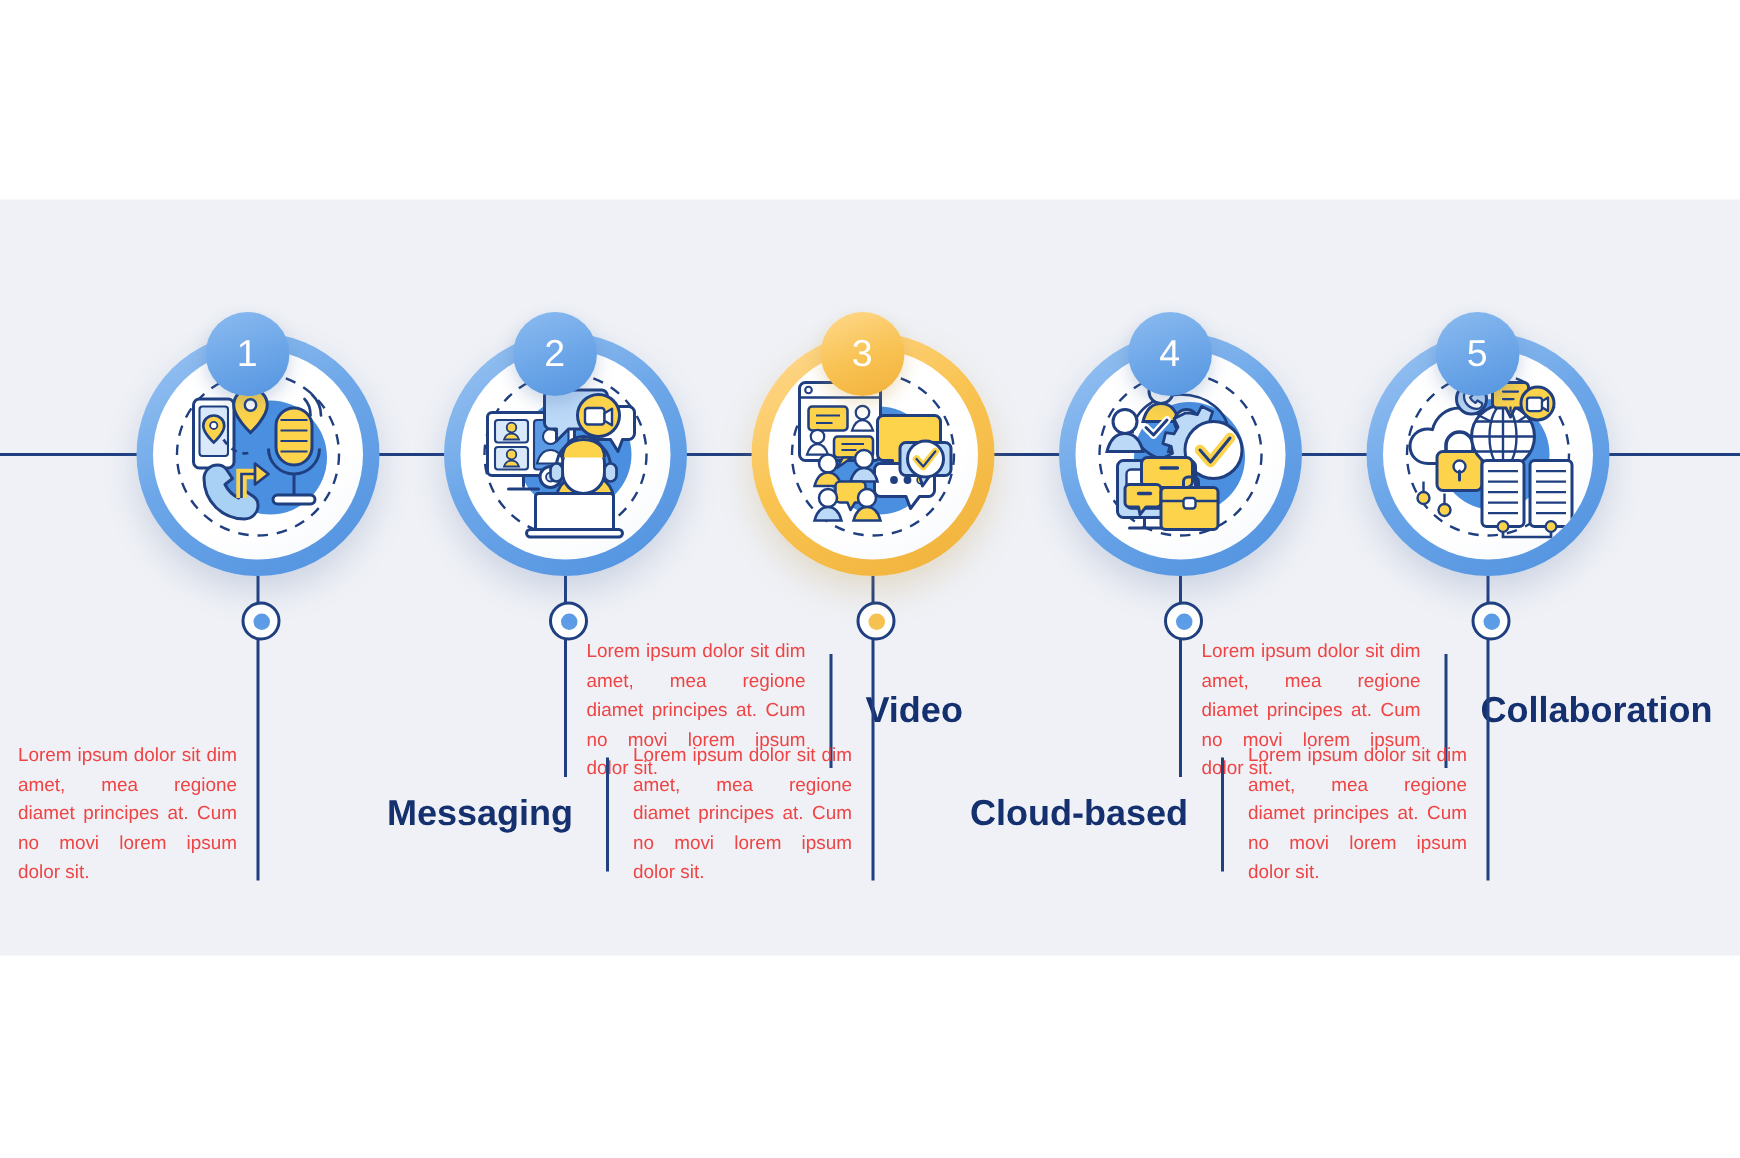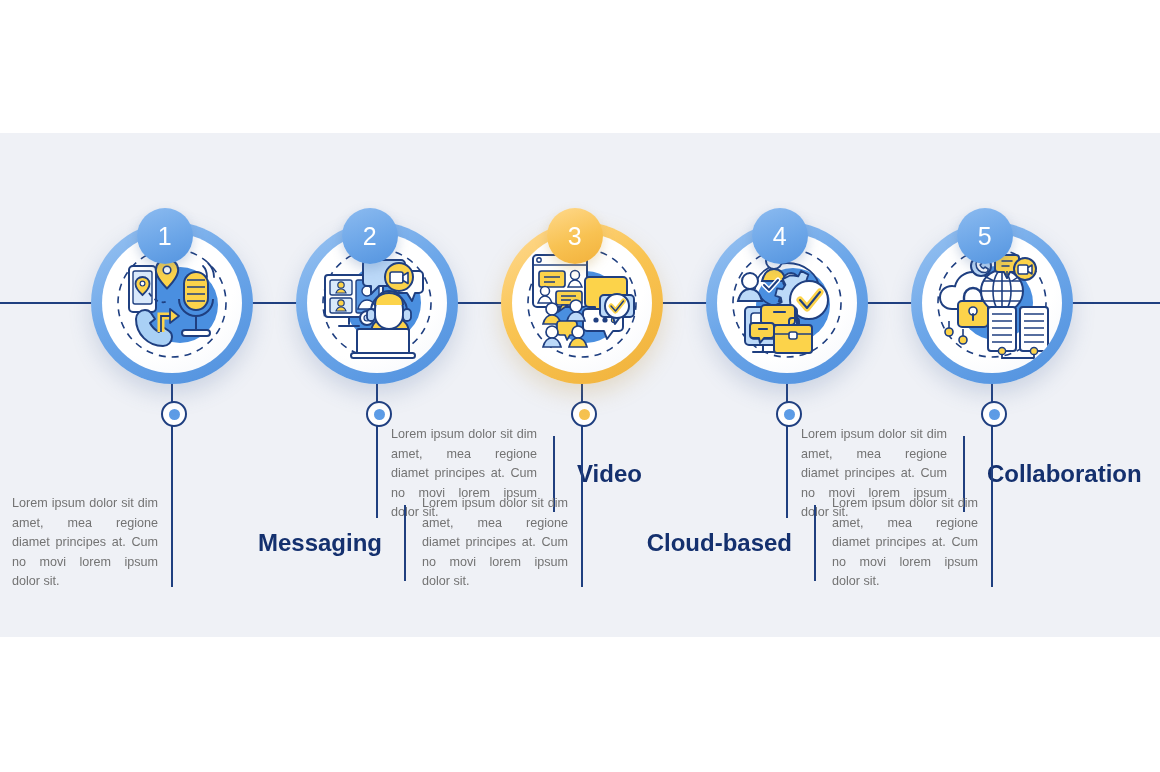--- a/index.html
+++ b/index.html
@@ -87,21 +87,21 @@
   .text-row{position:absolute;display:flex;align-items:center;}
   .text-row.left{right:14px;flex-direction:row;}
   .text-row.right{left:14px;flex-direction:row;}
   .label{
     color:#14306e;font-weight:bold;font-size:24px;white-space:nowrap;
   }
   .vline{
     width:2px;height:76px;background:#21407f;flex:0 0 auto;
   }
   .body{
-    width:146px;color:#737373;font-size:12.6px;line-height:1.56;
+    width:146px;color:#ef4444;font-size:12.6px;line-height:1.56;
     text-align:justify;
   }
   .text-row.left .label{margin-right:22px;text-align:center;}
   .text-row.left .body{margin-left:16px;}
   .text-row.right .body{margin-right:16px;text-align:justify;}
   .text-row.right .label{margin-left:22px;}
 </style>
 </head>
 <body>
 

